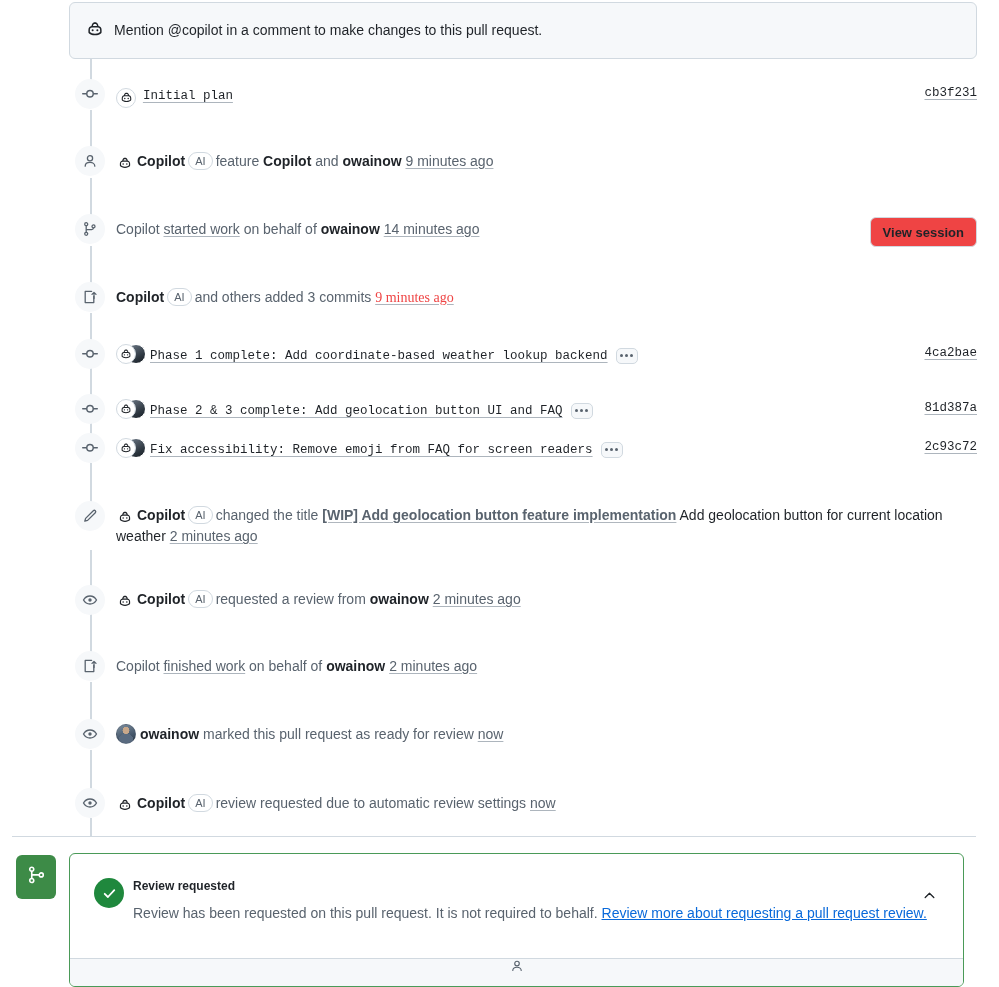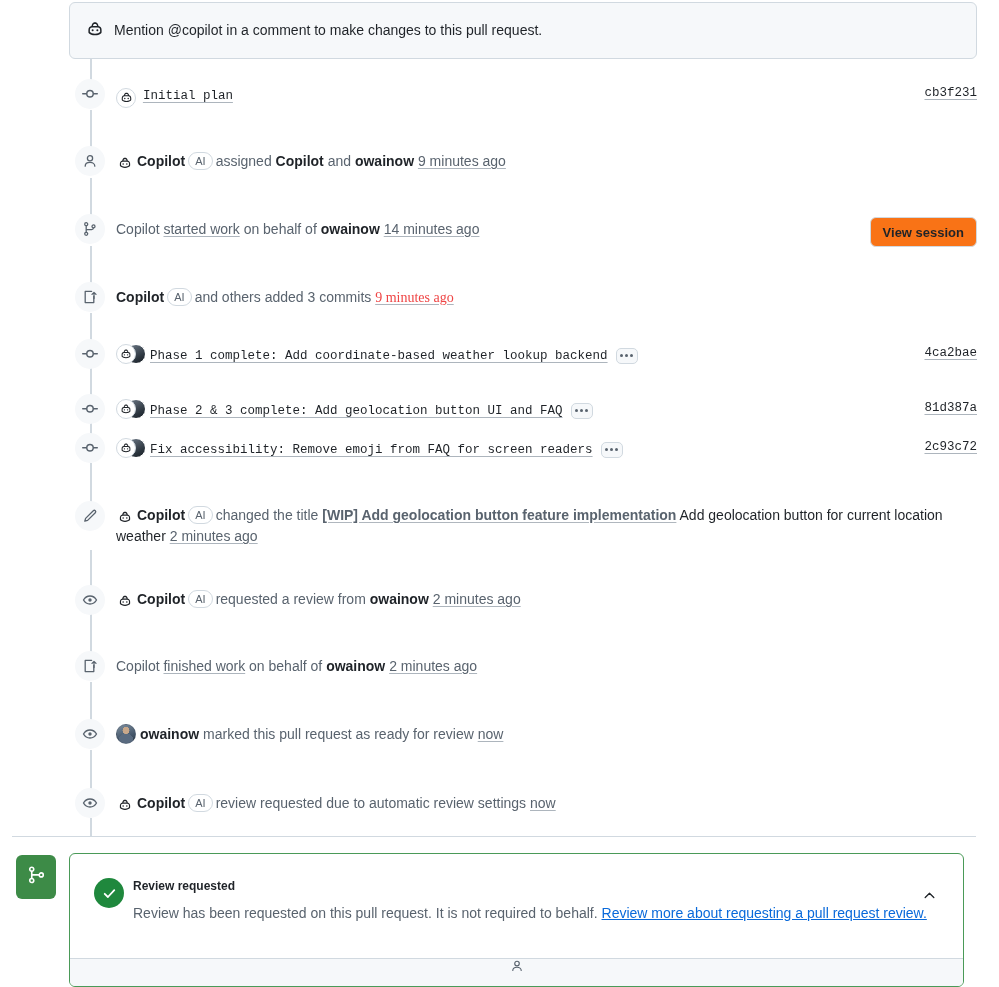--- a/index.html
+++ b/index.html
@@ -116,21 +116,21 @@
     background: #59636e; display: block; margin: 0 1px;
   }
 
   .view-session-btn {
     position: absolute;
     right: 34px;
     height: 30px;
     padding: 0 12px;
     border: 1px solid #d1d9e0;
     border-radius: 6px;
-    background: #f97316;
+    background: #ef4444;
     font-size: 13px; font-weight: 600; color: #1f2328;
     display: flex; align-items: center; cursor: pointer;
     font-family: "Liberation Sans", sans-serif;
   }
 
   .commit-title {
     font-family: "Liberation Mono", monospace;
     font-size: 12.5px;
     color: #1f2328;
     text-decoration: underline;
@@ -250,21 +250,21 @@
         <circle cx="8" cy="5.2" r="2.6"></circle>
         <path d="M3.2 13.2c0-2.4 2.1-3.8 4.8-3.8s4.8 1.4 4.8 3.8" stroke-linecap="round"></path>
       </svg>
   </div>
   <div class="row-body" style="left:104px; top:151px;">
     <span class="copilot-av plain">
       <svg width="14" height="14" viewBox="0 0 16 16" fill="#1f2328">
           <path d="M7.998 2.1c-1.2 0-2.05.62-2.52 1.4-.36.6-.5 1.26-.56 1.78-.9.18-1.6.6-2.06 1.2-.53.69-.73 1.56-.73 2.4v2.03c0 .3.13.58.35.77C3.4 12.5 5.3 13.6 8 13.6s4.6-1.1 5.52-1.92a1.03 1.03 0 0 0 .35-.77V8.88c0-.84-.2-1.71-.73-2.4-.46-.6-1.16-1.02-2.06-1.2-.06-.52-.2-1.18-.56-1.78-.47-.78-1.32-1.4-2.52-1.4Zm0 1.3c.74 0 1.14.33 1.41.78.2.33.31.73.37 1.1H6.22c.06-.37.17-.77.37-1.1.27-.45.67-.78 1.41-.78ZM3.9 7.28c.3-.39.78-.68 1.6-.68h5c.82 0 1.3.29 1.6.68.3.4.44.96.44 1.6v1.82c-.8.67-2.37 1.5-4.54 1.5s-3.74-.83-4.54-1.5V8.88c0-.64.14-1.2.44-1.6Z"></path>
           <path d="M5.9 8.2a.9.9 0 1 1 0 1.8.9.9 0 0 1 0-1.8Zm4.2 0a.9.9 0 1 1 0 1.8.9.9 0 0 1 0-1.8Z"></path>
         </svg>
-    </span><b>Copilot</b><span class="ai-pill">AI</span><span>assigned</span> <b>Copilot</b> <span>and</span> <b>owainow</b> <a class="u" style="color:#59636e;" href="#">9 minutes ago</a>
+    </span><b>Copilot</b><span class="ai-pill">AI</span><span>feature</span> <b>Copilot</b> <span>and</span> <b>owainow</b> <a class="u" style="color:#59636e;" href="#">9 minutes ago</a>
   </div>
 
   <div class="gutter-badge" style="left:63px; top:214px;">
     <svg width="16" height="16" viewBox="0 0 16 16" fill="none" stroke="#59636e" stroke-width="1.3">
         <circle cx="4.2" cy="3.2" r="1.5"></circle>
         <circle cx="4.2" cy="12.8" r="1.5"></circle>
         <circle cx="11.5" cy="5.4" r="1.5"></circle>
         <path d="M4.2 4.7v6.6M4.2 8.6h5.4a2 2 0 0 0 1.9-1.8" stroke-linecap="round"></path>
       </svg>
   </div>

